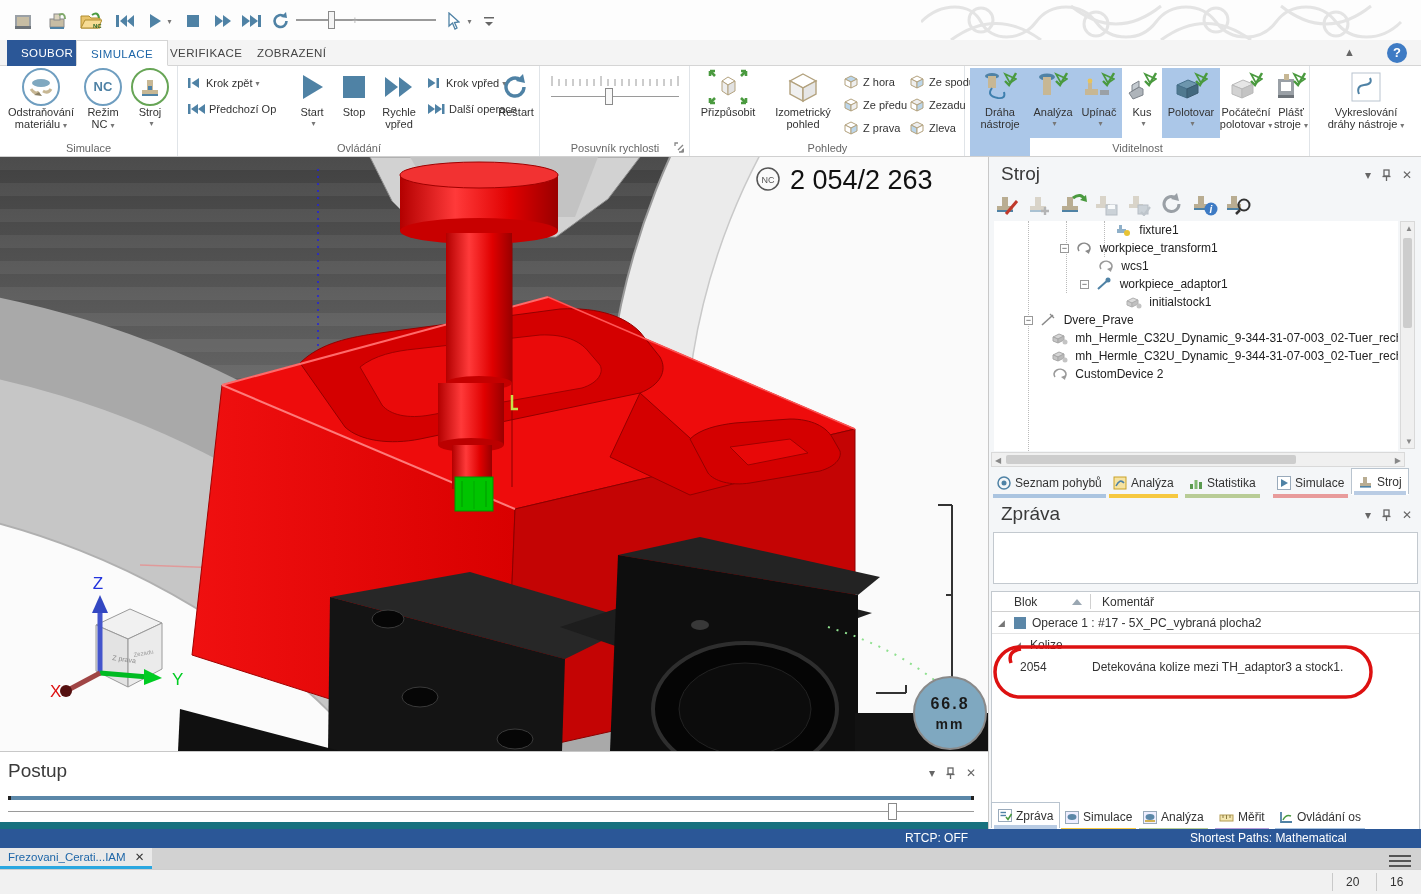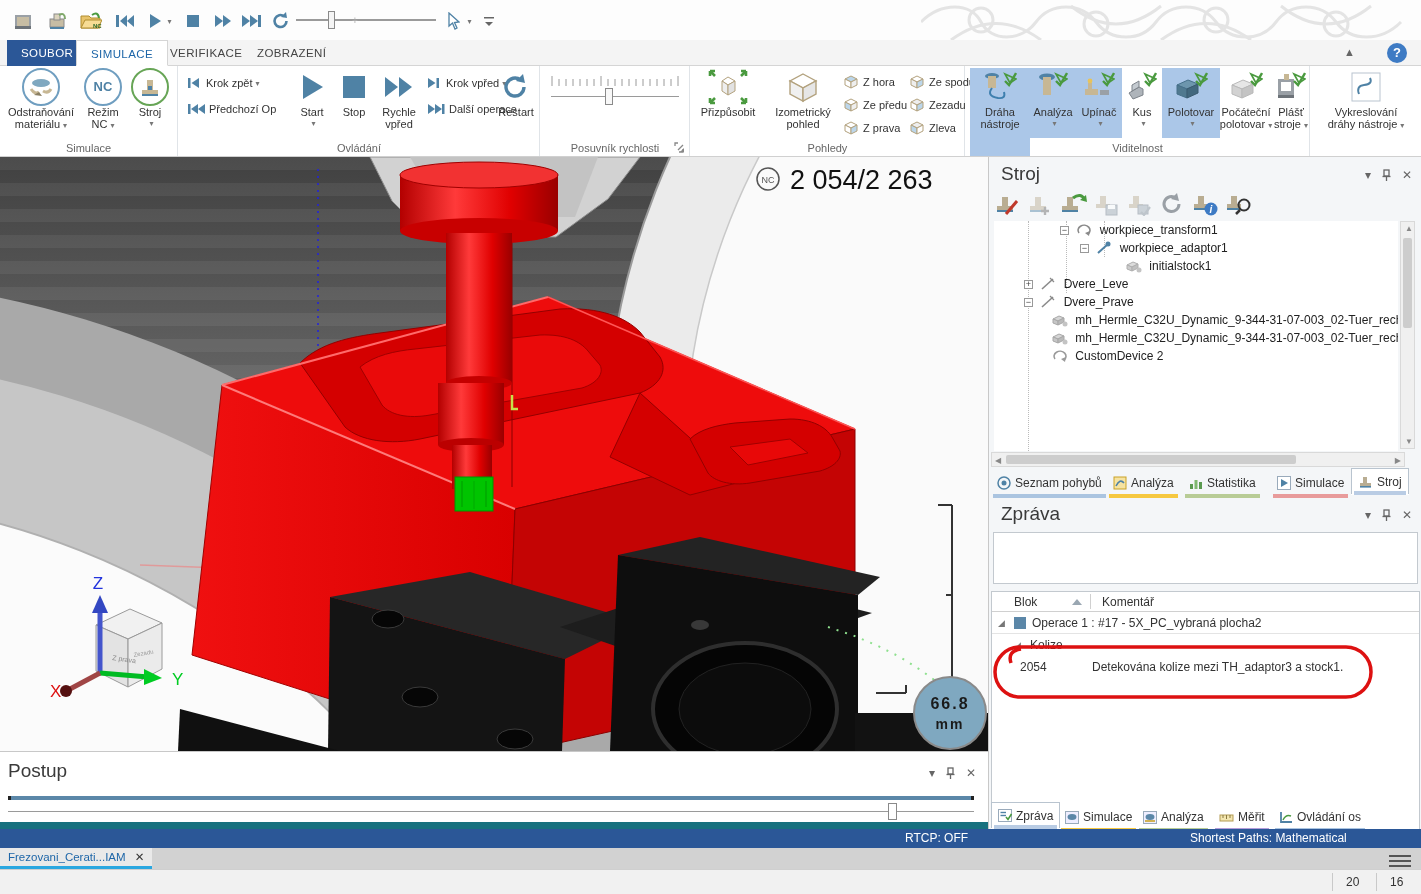--- a/index.html
+++ b/index.html
@@ -734,54 +734,61 @@
           <circle cx="20" cy="13" r="5.5" fill="none" stroke="#333" stroke-width="2"></circle>
           <line x1="16" y1="18" x2="12" y2="22" stroke="#333" stroke-width="2.5"></line>
         </svg>
       </span>
   </div>
 
   <div id="tree">
     <div class="guide" style="left:34px"></div>
     <div class="guide" style="left:72px;height:72px"></div>
     <div class="guide" style="left:110px;height:36px"></div>
+    <div class="trow" style="padding-left:122px">
+      <span class="ticon"><svg width="16" height="14">
+            <rect x="1" y="6" width="9" height="4" fill="#8fb0c9"></rect>
+            <rect x="3" y="2" width="3" height="4" fill="#8fb0c9"></rect>
+            <circle cx="11" cy="10" r="3" fill="#e8c334"></circle>
+          </svg></span>
+      <span>fixture1</span>
+    </div>
     <div class="trow" style="padding-left:66px">
       <span class="exp">−</span>
       <span class="ticon"><svg width="16" height="14">
             <path d="M3 10 a6 5 0 1 1 9 1" stroke="#8a8a8a" stroke-width="1.6" fill="none"></path>
             <path d="M14 8 l-1 5 l-4 -3 Z" fill="#8a8a8a"></path>
           </svg></span>
       <span>workpiece_transform1</span>
+    </div>
+    <div class="trow" style="padding-left:104px">
+      <span class="ticon"><svg width="16" height="14">
+            <path d="M3 10 a6 5 0 1 1 9 1" stroke="#9a9a9a" stroke-width="1.6" fill="none"></path>
+            <path d="M14 8 l-1 5 l-4 -3 Z" fill="#9a9a9a"></path>
+          </svg></span>
+      <span>wcs1</span>
     </div>
     <div class="trow" style="padding-left:86px">
       <span class="exp">−</span>
       <span class="ticon"><svg width="16" height="14">
             <line x1="2" y1="12" x2="12" y2="3" stroke="#4f82a5" stroke-width="2"></line>
             <circle cx="12" cy="3" r="2.5" fill="#4f82a5"></circle>
           </svg></span>
       <span>workpiece_adaptor1</span>
     </div>
     <div class="trow" style="padding-left:132px">
       <span class="ticon"><svg width="16" height="14">
             <path d="M1 6 L7 3 L12 5 L6 8 Z" fill="#dcdcdc" stroke="#b0b0b0"></path>
             <path d="M1 6 L1 10 L6 12 L6 8 Z" fill="#cccccc" stroke="#b0b0b0"></path>
             <path d="M12 5 L12 9 L6 12 L6 8 Z" fill="#c0c0c0" stroke="#b0b0b0"></path>
             <circle cx="13" cy="11" r="2.5" fill="#c4c4c4"></circle>
           </svg></span>
       <span>initialstock1</span>
     </div>
     <div class="trow" style="padding-left:30px">
-      <span class="exp">+</span>
-      <span class="ticon"><svg width="16" height="14">
-            <line x1="2" y1="12" x2="13" y2="2" stroke="#8a8a8a" stroke-width="1.6"></line>
-            <line x1="10" y1="1" x2="14" y2="5" stroke="#8a8a8a" stroke-width="1.3"></line>
-          </svg></span>
-      <span>Dvere_Leve</span>
-    </div>
-    <div class="trow" style="padding-left:30px">
       <span class="exp">−</span>
       <span class="ticon"><svg width="16" height="14">
             <line x1="2" y1="12" x2="13" y2="2" stroke="#8a8a8a" stroke-width="1.6"></line>
             <line x1="10" y1="1" x2="14" y2="5" stroke="#8a8a8a" stroke-width="1.3"></line>
           </svg></span>
       <span>Dvere_Prave</span>
     </div>
     <div class="trow" style="padding-left:58px">
       <span class="ticon"><svg width="16" height="14">
             <path d="M1 6 L7 3 L12 5 L6 8 Z" fill="#d5d5d5" stroke="#a8a8a8"></path>

